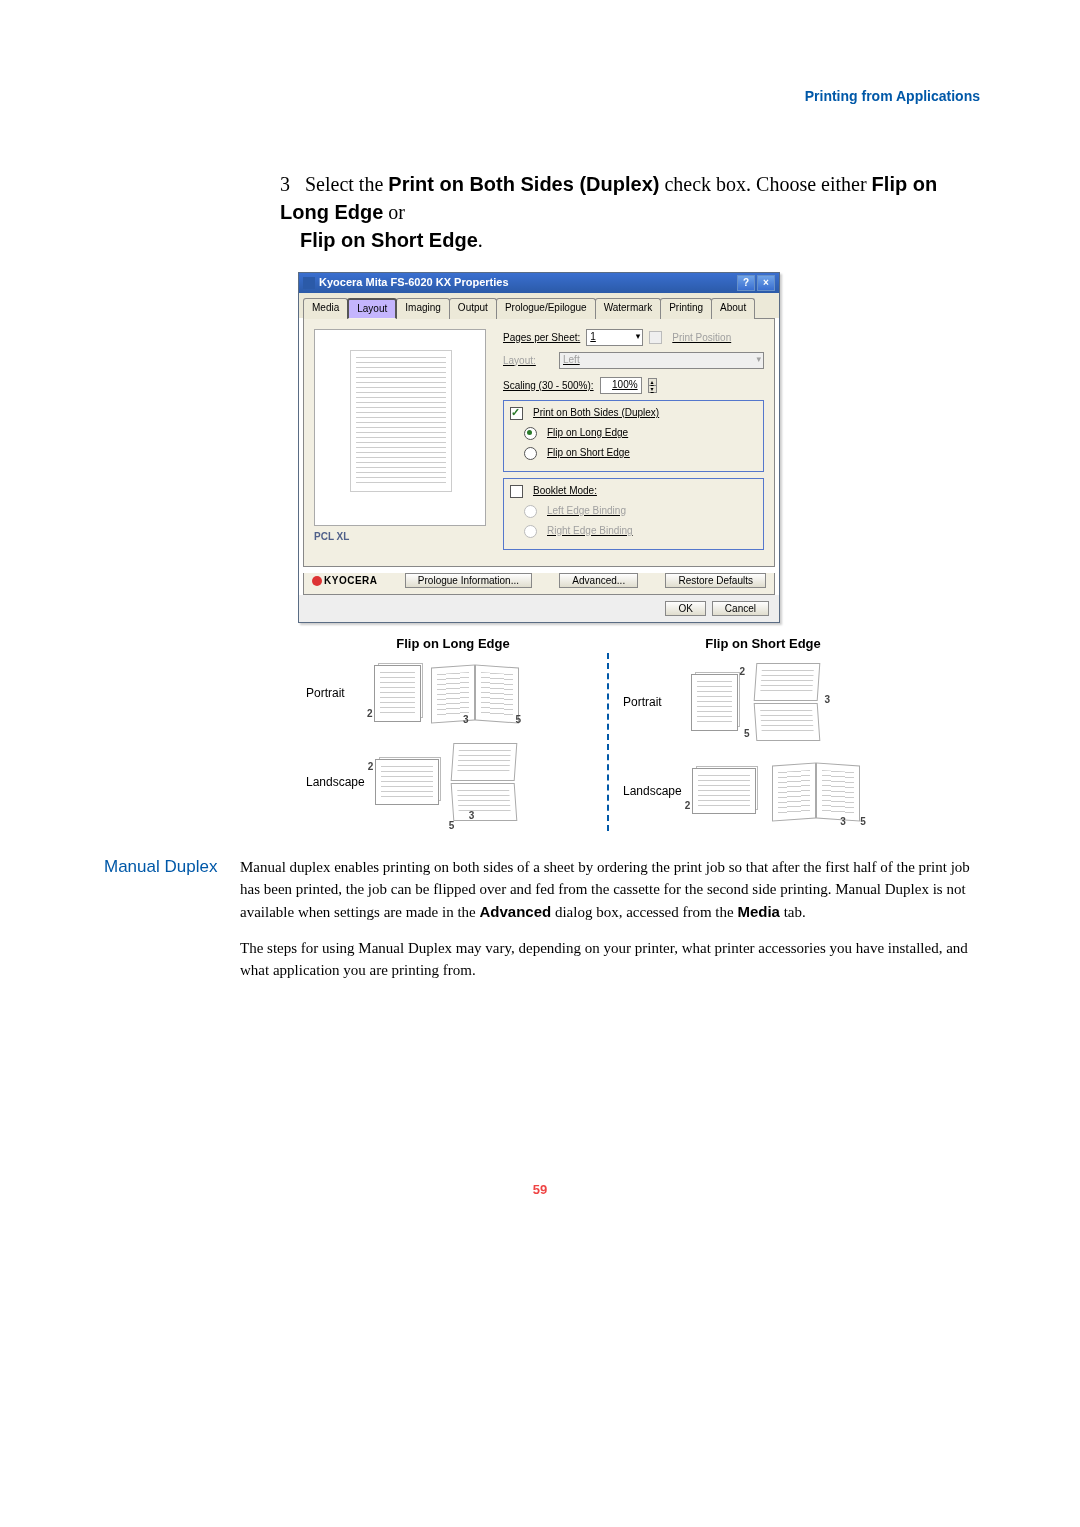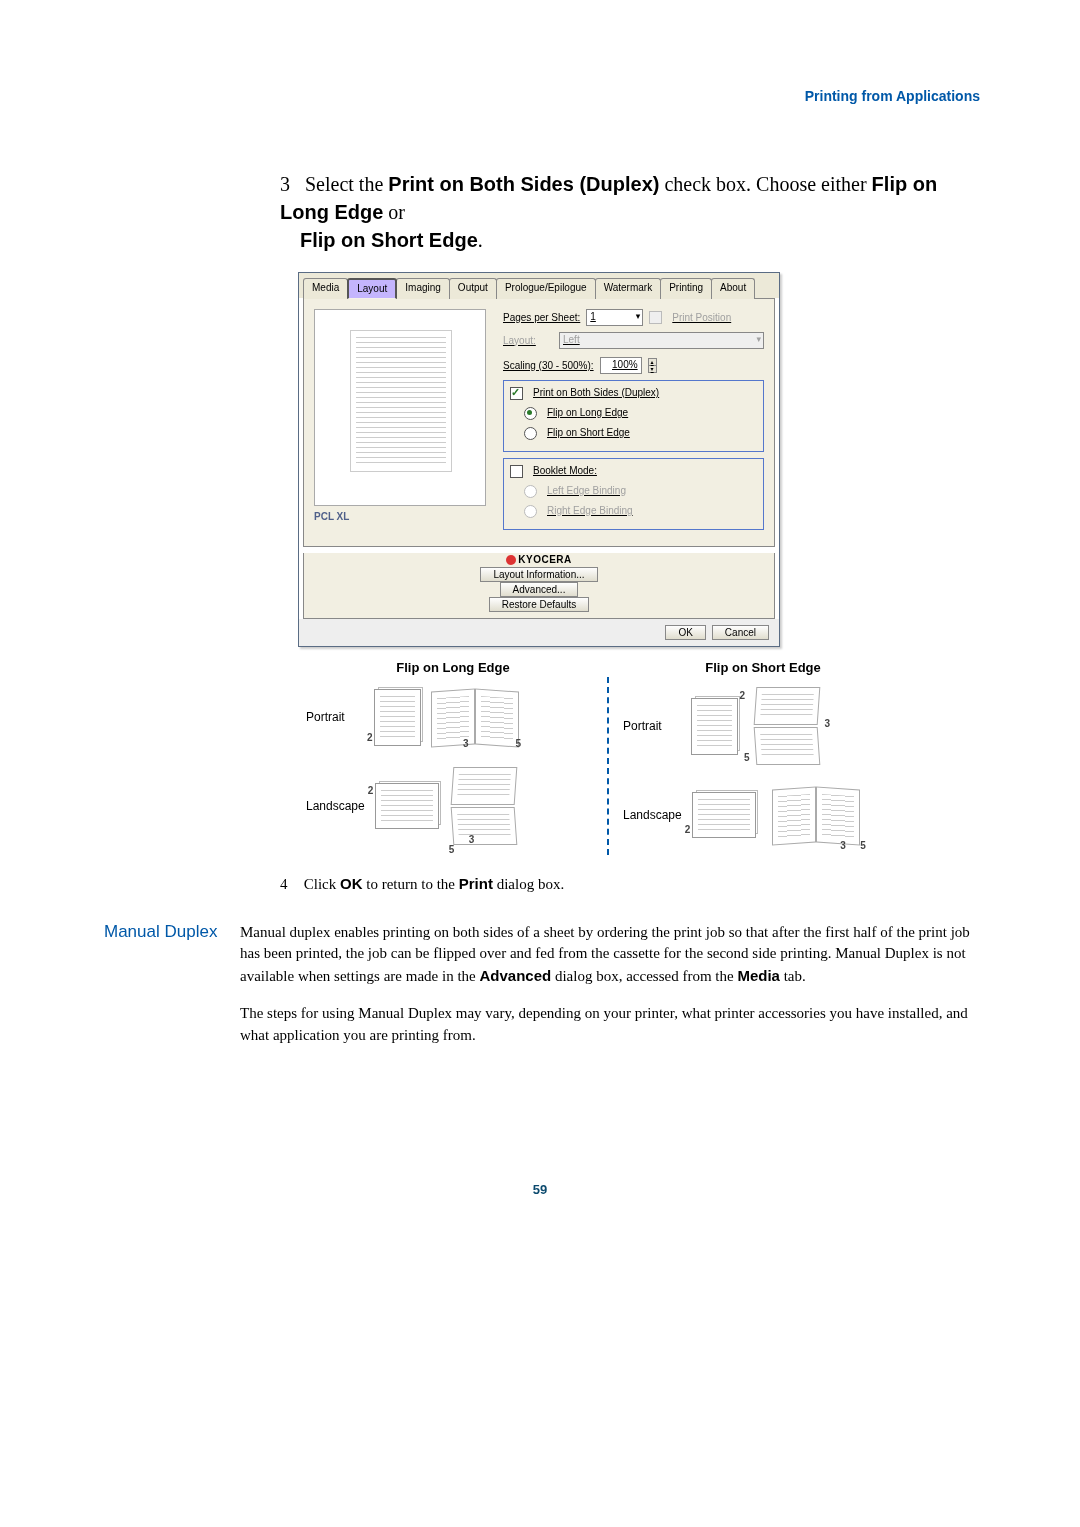--- a/index.html
+++ b/index.html
@@ -134,21 +134,21 @@
   .sel{ border:1px solid #888; background:#fff; padding:0 14px 0 3px; height:15px; font-size:10px; position:relative;}
   .sel::after{content:"▾"; position:absolute; right:2px; top:0; font-size:9px;}
   .sel.disabled{ background:#efefef; color:#a0a0a0;}
   .spin-btns{ display:inline-flex; flex-direction:column; border:1px solid #888;}
   .spin-btns span{font-size:6px; line-height:6px; padding:0 2px; background:#e8e5d8; border-bottom:1px solid #888;}
   .spin-btns span:last-child{border-bottom:none;}
   .dlg-footer {
     background:#f2efe2;
     display:flex; align-items:center; justify-content:space-between;
     padding:0 8px 6px 8px; margin:0 4px;
-    border:1px solid #888; border-top:none;flex-direction:column;
+    border:1px solid #888; border-top:none;
   }
   .kyo-logo { font-weight:bold; letter-spacing:.5px; font-size:10px; display:flex; align-items:center; gap:2px;}
   .kyo-logo .sun{display:inline-block;width:10px;height:10px;border-radius:50%;background:#d33;}
   .btn{ border:1px solid #888; background:linear-gradient(#fefefe,#e0ddce); padding:1px 12px; font-size:10px;}
   .dlg-okbar { display:flex; justify-content:flex-end; gap:6px; padding:6px 10px; background:#eee;}
   .pcl-lbl{font-size:10px; color:#50608a; font-weight:bold; margin-top:4px;}
   
   .orientation-figure{
     margin-left:18px; margin-top:10px; width:620px;
   }
@@ -183,35 +183,41 @@
   .section-title{
     position:absolute; left:104px;
     color:#0058a8; font-size:17px; font-family:Arial,sans-serif;
   }
   .md-body{
     margin-left:240px; margin-right:100px; margin-top:26px;
     font-family: Georgia, "Times New Roman", serif; font-size:15px; line-height:1.45;
   }
   .page-num{
     position:absolute; bottom:30px; left:0; right:0;
-    text-align:center; color:#0c4a6e; font-weight:bold; font-size:13px;
+    text-align:center; color:#ef4444; font-weight:bold; font-size:13px;
   }
 </style>
 </head>
 <body>
 
 <div class="page">
   <a class="header-link">Printing from Applications</a>
 
   <div class="step-block">
     <span class="step-text"><span class="step-num">3</span>
     <span>Select the </span><span class="sans-bold">Print on Both Sides (Duplex)</span><span> check box. Choose either </span><span class="sans-bold">Flip on Long Edge</span><span> or </span><br>
     <span class="sans-bold" style="margin-left:20px">Flip on Short Edge</span><span>.</span></span>
 
     <div class="dialog">
+      <div class="titlebar">
+        <span class="icon"></span>
+        <span class="titlebar-title">Kyocera Mita FS-6020 KX Properties</span>
+        <span class="winbtn">?</span>
+        <span class="winbtn">×</span>
+      </div>
       <div class="tab-strip">
         <div class="tab">Media</div>
         <div class="tab active">Layout</div>
         <div class="tab">Imaging</div>
         <div class="tab">Output</div>
         <div class="tab">Prologue/Epilogue</div>
         <div class="tab">Watermark</div>
         <div class="tab">Printing</div>
         <div class="tab">About</div>
       </div>
@@ -269,21 +275,21 @@
                 <span class="lbl disabled">Right Edge Binding</span>
               </div>
           </div>
         </div>
       </div>
       <div class="dlg-footer">
         <div class="kyo-logo">
             <span class="sun"></span>
             <span>KYOCERA</span>
           </div>
-        <button class="btn">Layout Information...</button>
+        <button class="btn">Prologue Information...</button>
         <button class="btn">Advanced...</button>
         <button class="btn">Restore Defaults</button>
       </div>
       <div class="dlg-okbar">
         <button class="btn">OK</button>
         <button class="btn">Cancel</button>
       </div>
     </div>
 
     <div class="orientation-figure">
@@ -343,22 +349,20 @@
               <span class="pgnum" style="right:14px;bottom:-8px">3</span>
               <span class="pgnum" style="right:-6px;bottom:-8px">5</span>
             </div>
           </div>
         </div>
       </div>
     </div>
   </div>
 
   <div class="steps-after">
-    <p><span class="step-num">4</span>
-       <span>Click </span><span class="sans-bold">OK</span><span> to return to the </span><span class="sans-bold">Print</span><span> dialog box.</span></p>
   </div>
 
   <div style="position:relative; margin-top:26px;">
     <div class="section-title">Manual Duplex</div>
     <div class="md-body">
       <p style="margin-top:0"><span>Manual duplex enables printing on both sides of a sheet by ordering the print job so that after the first half of the print job has been printed, the job can be flipped over and fed from the cassette for the second side printing. Manual Duplex is not available when settings are made in the </span><span class="sans-bold">Advanced</span><span> dialog box, accessed from the </span><span class="sans-bold">Media</span><span> tab.</span></p>
       <p>The steps for using Manual Duplex may vary, depending on your printer, what printer accessories you have installed, and what application you are printing from.</p>
     </div>
   </div>
 

